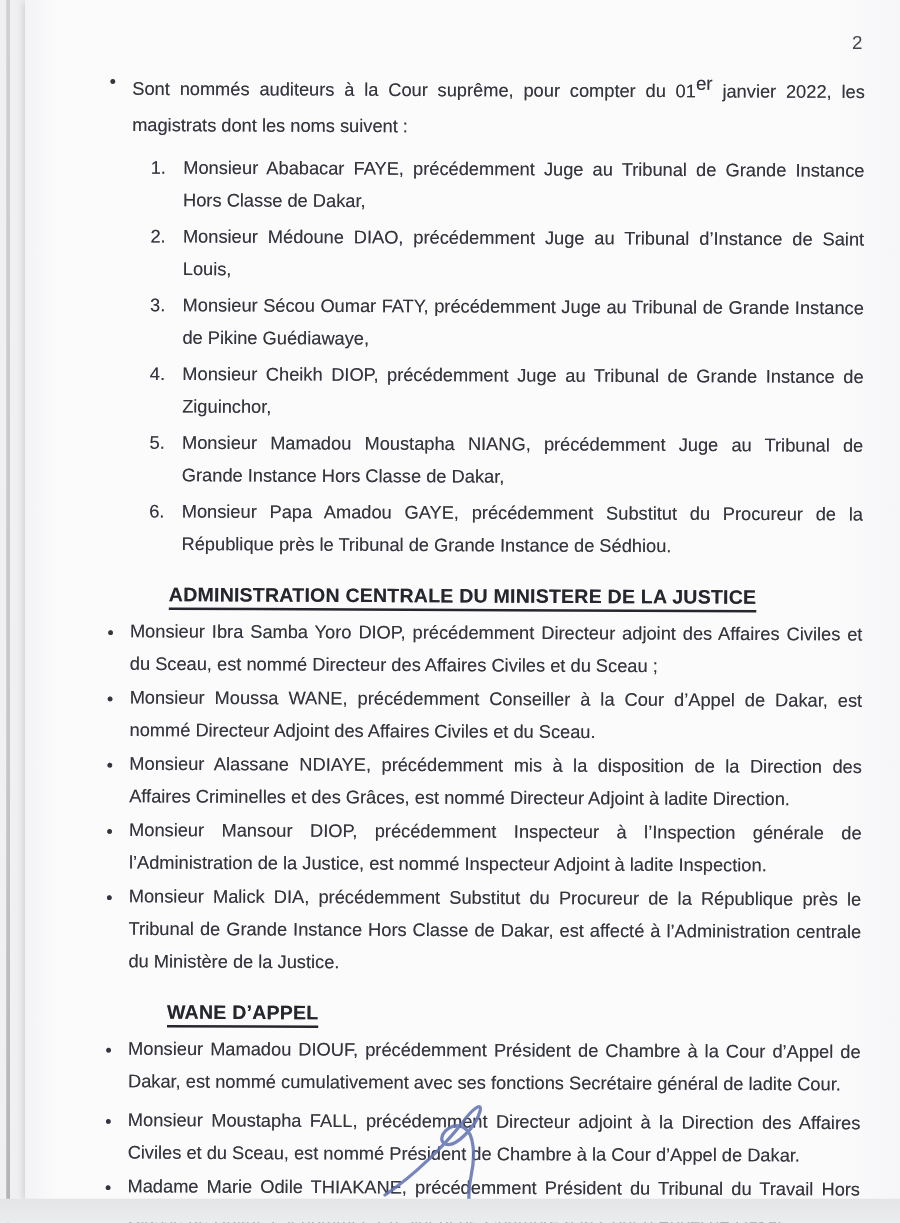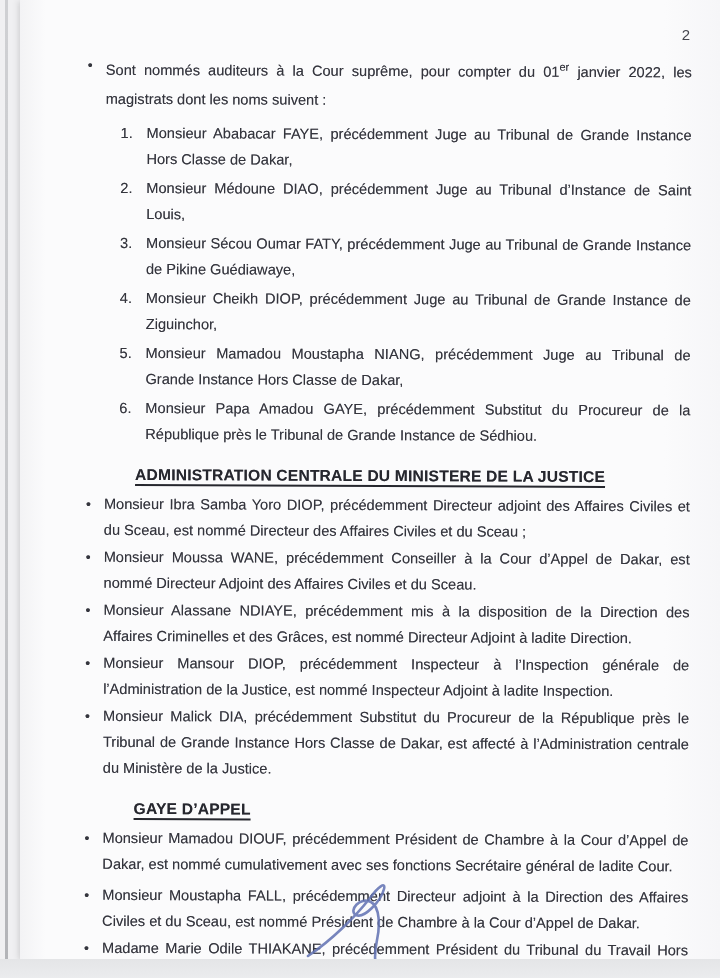--- a/index.html
+++ b/index.html
@@ -64,21 +64,21 @@
     padding-bottom:1px;
   }
   .blist{}
   .bli{position:relative;margin-bottom:1px;}
   .bli-gap{margin-bottom:5px;}
   .sig{
     position:absolute;left:296px;top:874px;width:152px;height:104px;
     pointer-events:none;
   }
   .sig svg{display:block;width:152px;height:104px;}
-  sup.er{font-size:11px;vertical-align:6px;letter-spacing:0;}
+  sup.er{font-size:15px;vertical-align:6px;letter-spacing:0;}
 </style>
 </head>
 <body>
 
 <div class="photo">
   <div class="scan-edge-line"></div>
 
   <div class="paper">
     <div class="page-number">2</div>
 
@@ -133,21 +133,21 @@
         <div class="bli">
           <span class="dot">•</span>
           <p class="txt">Monsieur Mansour DIOP, précédemment Inspecteur à l’Inspection générale de l’Administration de la Justice, est nommé Inspecteur Adjoint à ladite Inspection.</p>
         </div>
         <div class="bli">
           <span class="dot">•</span>
           <p class="txt">Monsieur Malick DIA, précédemment Substitut du Procureur de la République près le Tribunal de Grande Instance Hors Classe de Dakar, est affecté à l’Administration centrale du Ministère de la Justice.</p>
         </div>
       </div>
 
-      <h2 class="section-heading"><span class="hd">GAYE D’APPEL</span></h2>
+      <h2 class="section-heading"><span class="hd">WANE D’APPEL</span></h2>
 
       <div class="blist">
         <div class="bli bli-gap">
           <span class="dot">•</span>
           <p class="txt">Monsieur Mamadou DIOUF, précédemment Président de Chambre à la Cour d’Appel de Dakar, est nommé cumulativement avec ses fonctions Secrétaire général de ladite Cour.</p>
         </div>
         <div class="bli">
           <span class="dot">•</span>
           <p class="txt">Monsieur Moustapha FALL, précédemment Directeur adjoint à la Direction des Affaires Civiles et du Sceau, est nommé Président de Chambre à la Cour d’Appel de Dakar.</p>
         </div>

